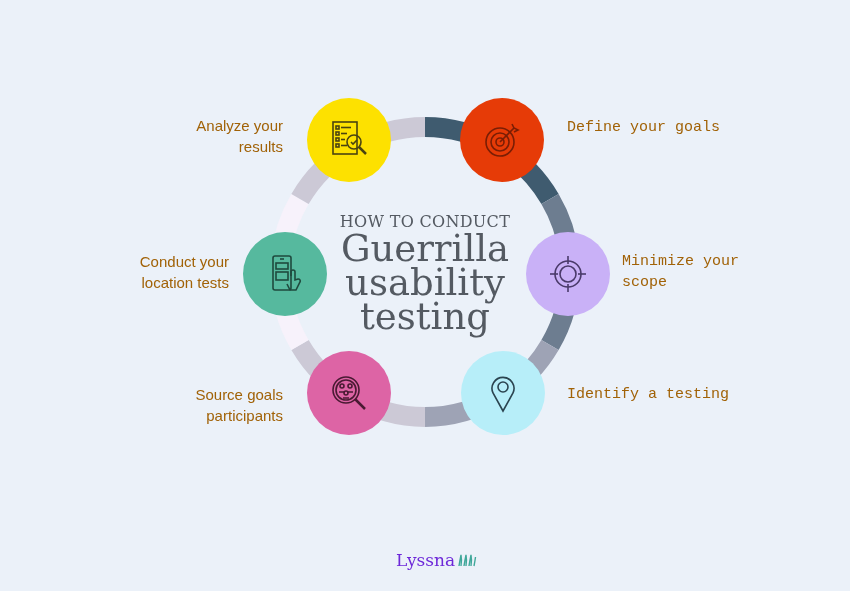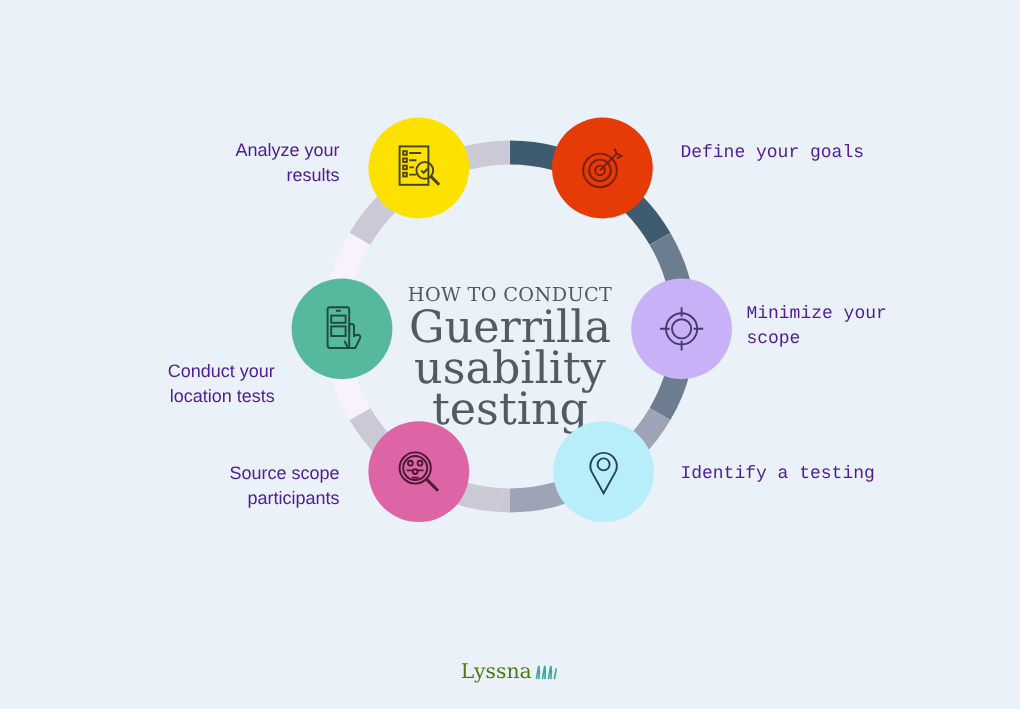--- a/index.html
+++ b/index.html
@@ -1,26 +1,26 @@
 <!DOCTYPE html>
 <html><head>
 <meta charset="utf-8">
 <style>
   html,body{margin:0;padding:0;}
   body{width:850px;height:591px;background:#ebf1f9;position:relative;overflow:hidden;font-family:"Liberation Sans",sans-serif;}
   .ring{position:absolute;left:0;top:0;}
   .node{position:absolute;width:84px;height:84px;border-radius:50%;display:flex;align-items:center;justify-content:center;}
   .node svg{width:48px;height:48px;}
-  .label{position:absolute;font-size:15px;line-height:21px;color:#4c1d95;}
+  .label{position:absolute;font-size:15px;line-height:21px;color:#a16207;}
   .label.left{text-align:right;}
   .label.right{text-align:left;font-family:Liberation Mono, monospace;}
   .title-wrap{position:absolute;left:325px;top:212px;width:200px;text-align:center;font-family:"DejaVu Serif","Liberation Serif",serif;color:#545a62;}
-  .kicker{font-size:16px;letter-spacing:0.3px;line-height:20px;margin-top:24px;}
+  .kicker{font-size:16px;letter-spacing:0.3px;line-height:20px;}
   .headline{font-size:37px;line-height:34px;}
-  .brand{position:absolute;left:384px;top:550px;font-family:"DejaVu Serif",serif;font-size:17px;color:#4d7c0f;display:flex;align-items:center;gap:2px;}
+  .brand{position:absolute;left:396px;top:550px;font-family:"DejaVu Serif",serif;font-size:17px;color:#6d28d9;display:flex;align-items:center;gap:2px;}
 </style>
 </head>
 <body>
 
 <svg class="ring" width="850" height="591" viewBox="0 0 850 591">
   <g fill="none" stroke-width="20">
 
     <path d="M425,127 A145,145 0 0 1 550,199" stroke="#3f5b6f"></path>
 
     <path d="M550,199 A145,145 0 0 1 570,272" stroke="#6d7d90"></path>
@@ -91,34 +91,34 @@
     <circle cx="21" cy="21" r="13"></circle>
       <circle cx="21" cy="21" r="10"></circle>
     <circle cx="17" cy="17" r="2"></circle>
       <circle cx="25" cy="17" r="2"></circle>
       <circle cx="21" cy="24" r="2"></circle>
     <path d="M14 23 h6 M22 23 h6 M18 29 h6"></path>
     <line x1="30" y1="30" x2="40" y2="40" stroke-width="2.5"></line>
   </svg>
 </div>
 <div class="label left" style="right:567px;top:384px;">
-  <div>Source scope</div>
+  <div>Source goals</div>
   <div>participants</div>
 </div>
 
 <div class="node" style="left:243px;top:232px;background:#56b99e;">
   <svg viewBox="0 0 48 48" fill="none" stroke="#1f4a3e" stroke-width="1.6">
     <rect x="12" y="6" width="18" height="34" rx="2"></rect>
       <line x1="19" y1="9" x2="23" y2="9"></line>
     <rect x="15" y="13" width="12" height="6"></rect>
       <rect x="15" y="22" width="12" height="8"></rect>
     <path d="M30 26 v-4 a2 2 0 0 1 4 0 v8 l3 -1 a2 2 0 0 1 2 3 l-4 8 h-6 l-3 -6"></path>
   </svg>
 </div>
-<div class="label left" style="right:621px;top:251px;margin-top:48px;">
+<div class="label left" style="right:621px;top:251px;">
   <div>Conduct your</div>
   <div>location tests</div>
 </div>
 
 <div class="node" style="left:307px;top:98px;background:#fde100;">
   <svg viewBox="0 0 48 48" fill="none" stroke="#4a4410" stroke-width="1.6">
     <rect x="8" y="6" width="24" height="32"></rect>
     <rect x="11" y="10" width="3" height="3"></rect>
       <line x1="16" y1="11.5" x2="26" y2="11.5"></line>
     <rect x="11" y="16" width="3" height="3"></rect>

